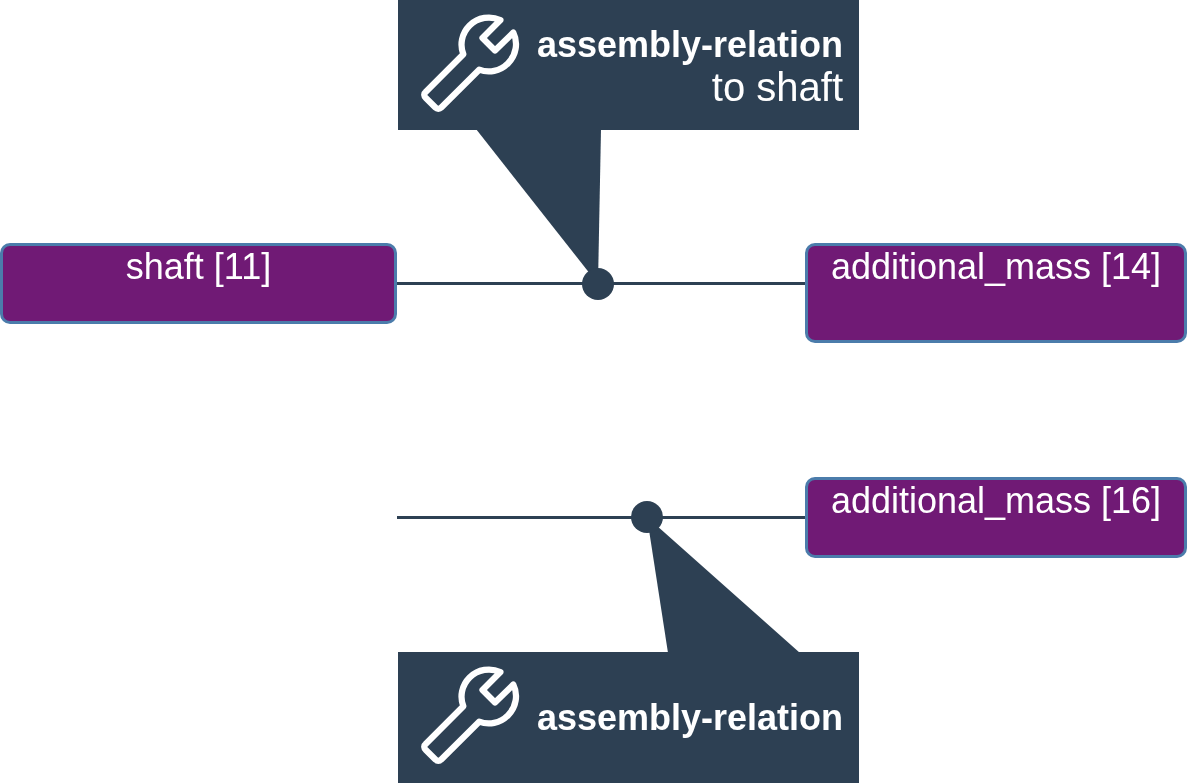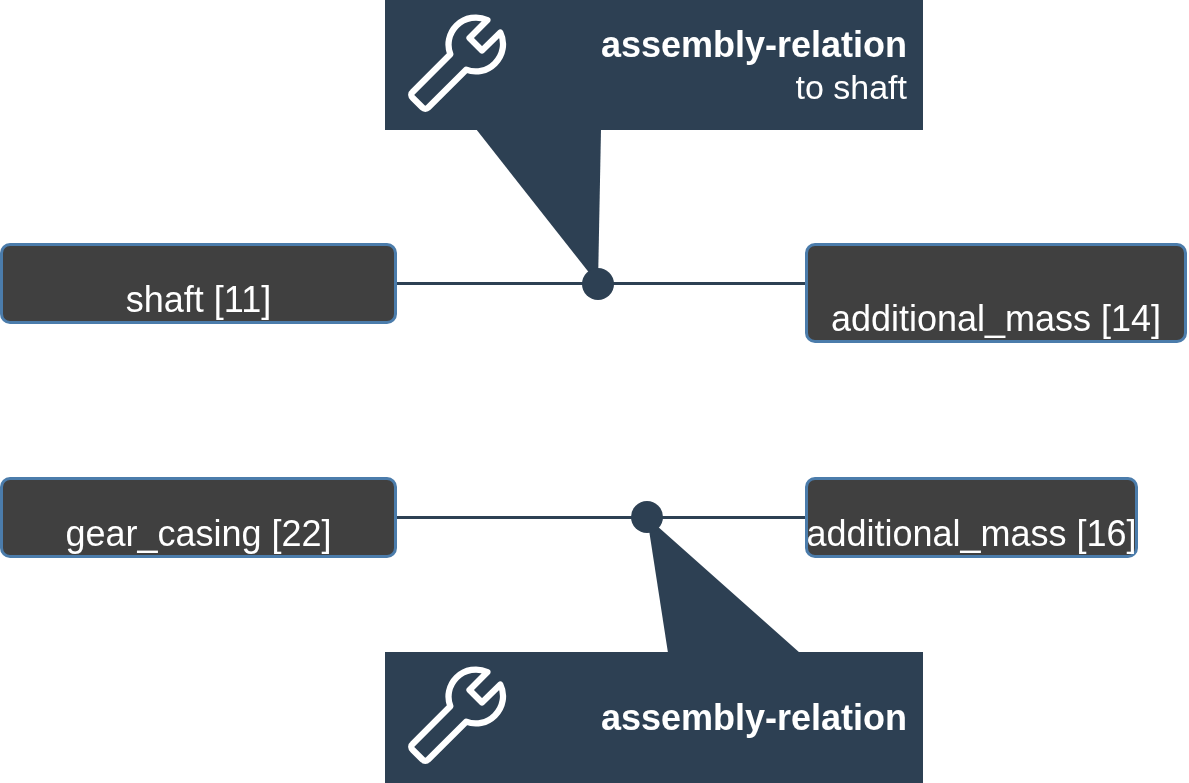--- a/index.html
+++ b/index.html
@@ -19,39 +19,39 @@
     position: absolute;
     left: 0;
     top: 0;
     width: 1189px;
     height: 783px;
     display: block;
   }
   .node {
     position: absolute;
     box-sizing: border-box;
-    background: #404040;
+    background: #701a75;
     border: 3px solid #4b7cab;
     border-radius: 10px;
     color: #ffffff;
     font-size: 36px;
     display: flex;
-    align-items: flex-end;
+    align-items: flex-start;
     justify-content: center;
     white-space: nowrap;
   }
   .node-shaft          { left: 0px;   top: 243px; width: 397px; height: 81px; }
   .node-additional-14  { left: 805px; top: 243px; width: 382px; height: 100px; }
   .node-gear-casing    { left: 0px;   top: 477px; width: 397px; height: 81px; }
-  .node-additional-16  { left: 805px; top: 477px; width: 333px; height: 81px; }
+  .node-additional-16  { left: 805px; top: 477px; width: 382px; height: 81px; }
 
   .callout {
     position: absolute;
-    left: 385px;
-    width: 538px;
+    left: 398px;
+    width: 461px;
     background: #2d4053;
     color: #ffffff;
   }
   .callout-top    { top: 0px;   height: 130px; }
   .callout-bottom { top: 652px; height: 131px; }
 
   .callout .wrench-wrap {
     position: absolute;
     left: 22px;
     top: 13px;
@@ -68,21 +68,21 @@
     justify-content: center;
     align-items: flex-end;
     text-align: right;
   }
   .callout .title {
     font-size: 36px;
     font-weight: bold;
     line-height: 44px;
   }
   .callout .target {
-    font-size: 34px;
+    font-size: 40px;
     font-weight: normal;
     line-height: 40px;
   }
 </style>
 </head>
 <body>
 
 <div class="canvas">
 
   <svg class="overlay" viewBox="0 0 1189 783" xmlns="http://www.w3.org/2000/svg">
@@ -97,23 +97,20 @@
 
     <circle cx="598" cy="284" r="16" fill="#2d4053"></circle>
     <circle cx="647" cy="517" r="16" fill="#2d4053"></circle>
   </svg>
 
   <div class="node node-shaft">
     <span>shaft [11]</span>
   </div>
   <div class="node node-additional-14">
     <span>additional_mass [14]</span>
-  </div>
-  <div class="node node-gear-casing">
-    <span>gear_casing [22]</span>
   </div>
   <div class="node node-additional-16">
     <span>additional_mass [16]</span>
   </div>
 
   <div class="callout callout-top">
     <span class="wrench-wrap">
       <svg viewBox="0 0 24 24" width="100" height="100" xmlns="http://www.w3.org/2000/svg">
         <path transform="translate(24,0) scale(-1,1)" d="M22.7 19l-9.1-9.1c.9-2.3.4-5-1.5-6.9-2-2-5-2.4-7.4-1.3L9 6 6 9 1.6 4.7C.4 7.1.9 10.1 2.9 12.1c1.9 1.9 4.6 2.4 6.9 1.5l9.1 9.1c.4.4 1 .4 1.4 0l2.3-2.3c.5-.4.5-1.1.1-1.4z" fill="none" stroke="#ffffff" stroke-width="1.5" stroke-linejoin="round" stroke-linecap="round"></path>
       </svg>

